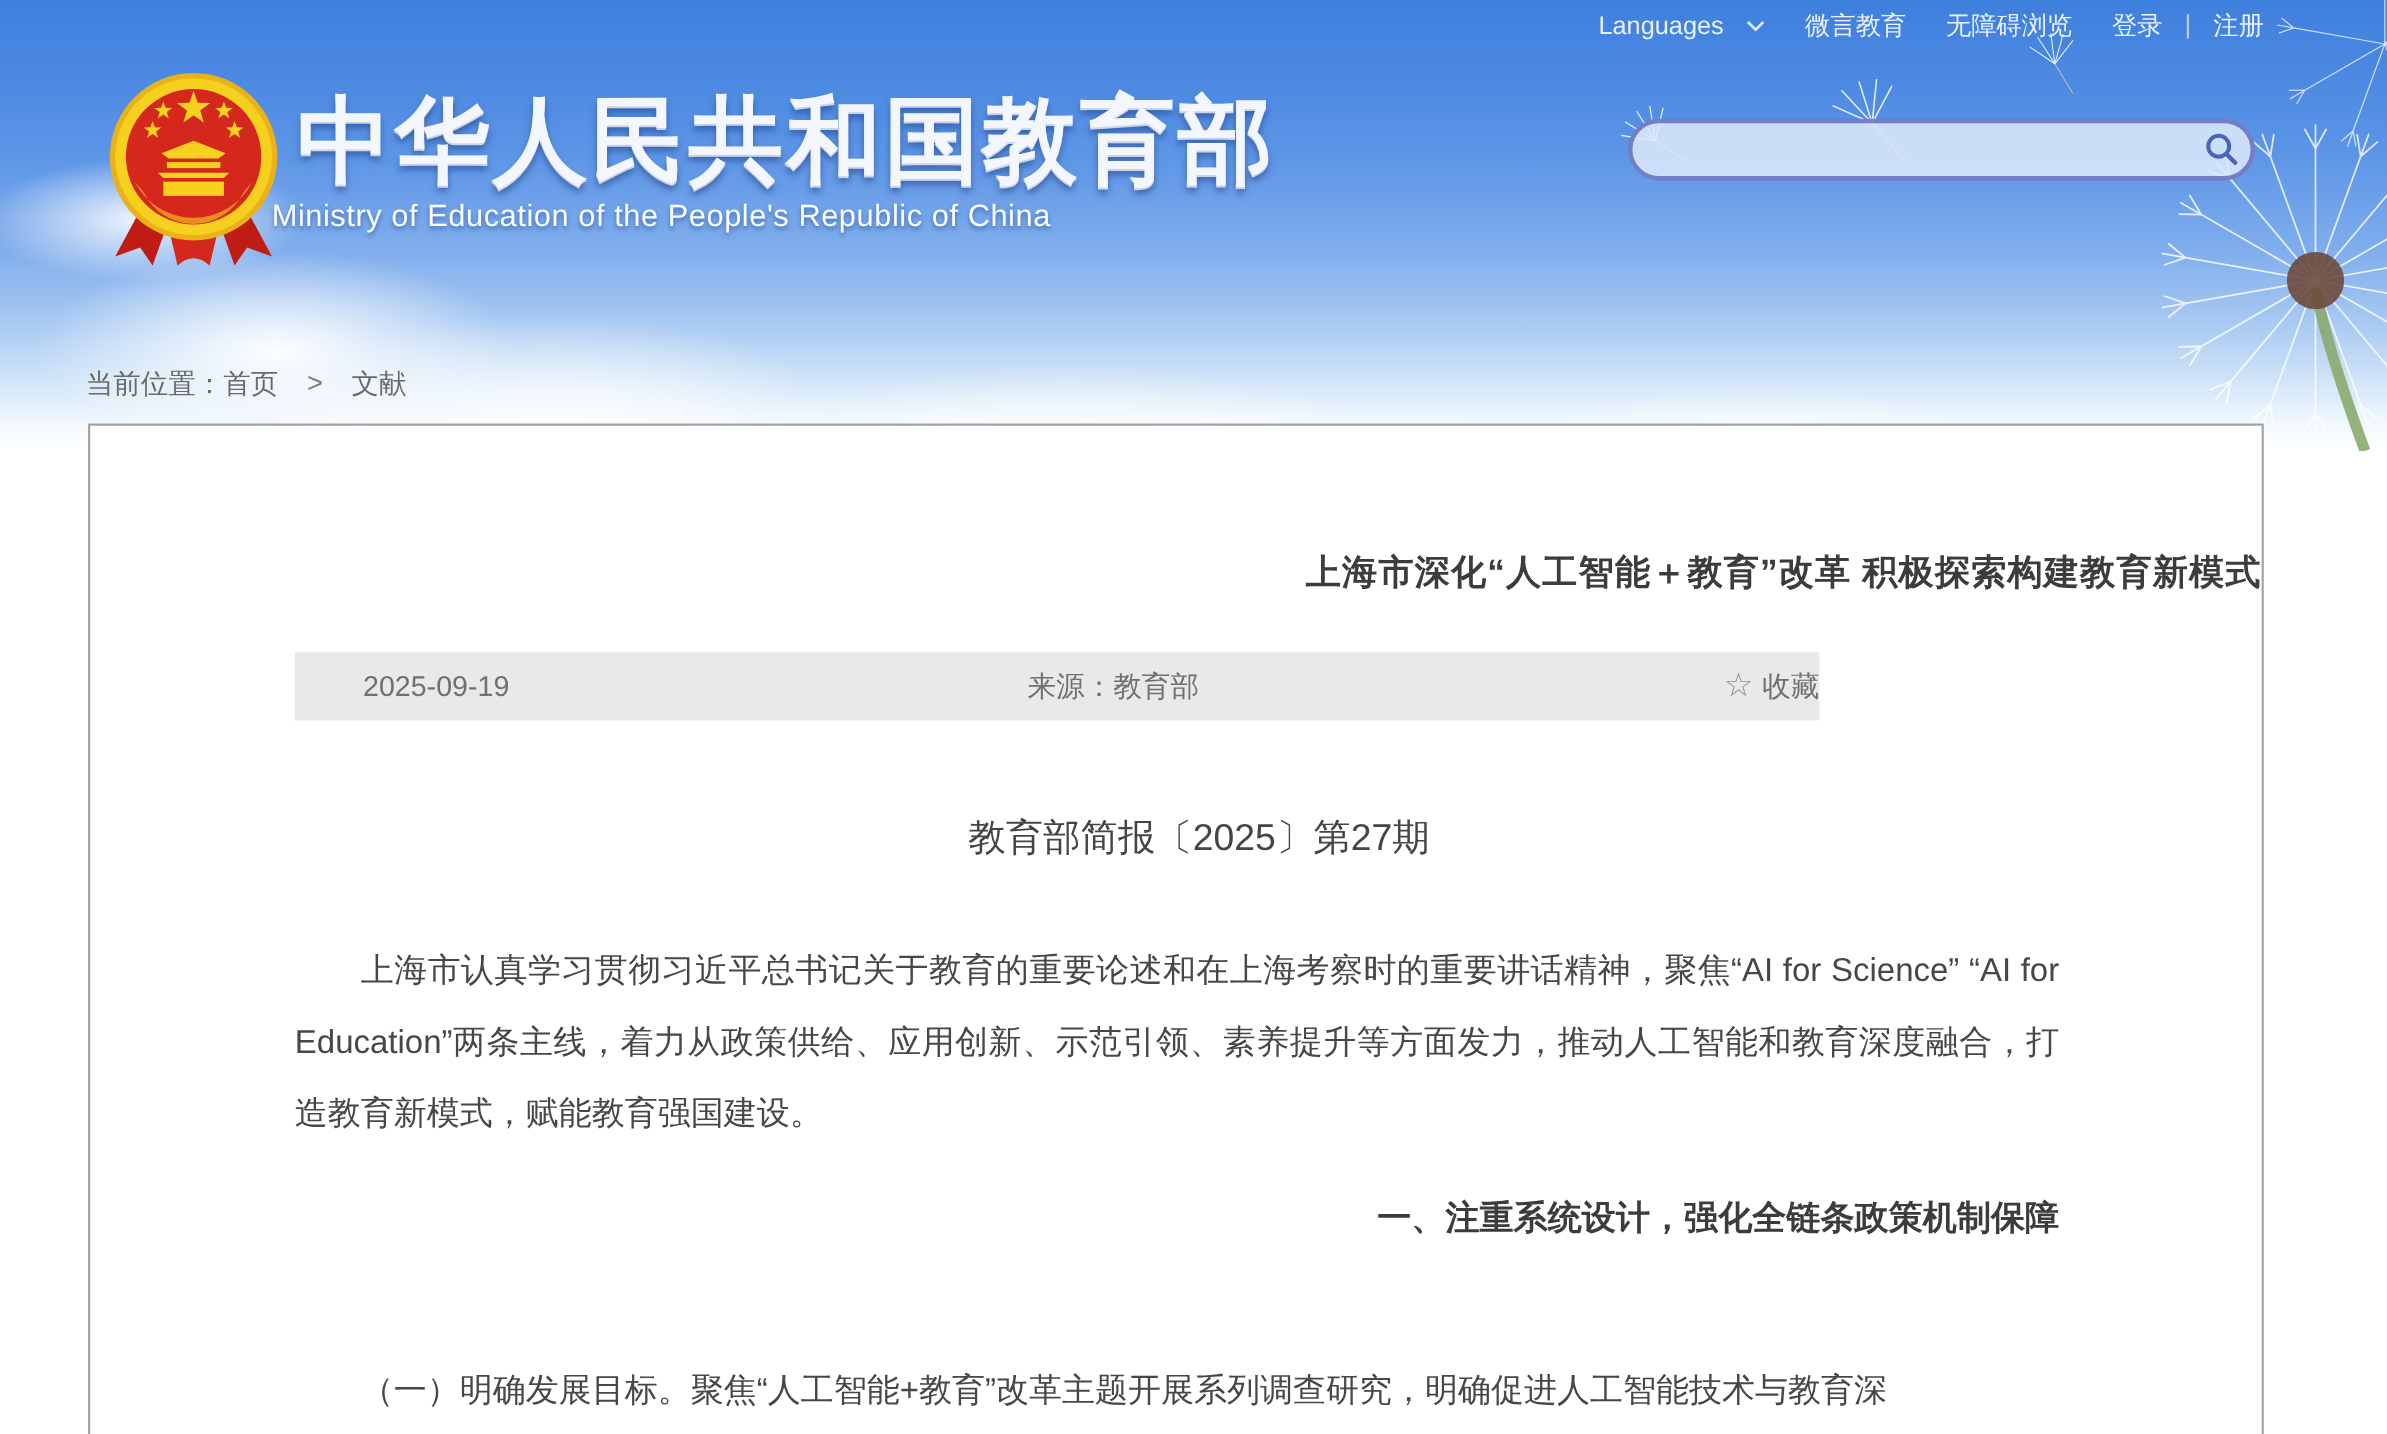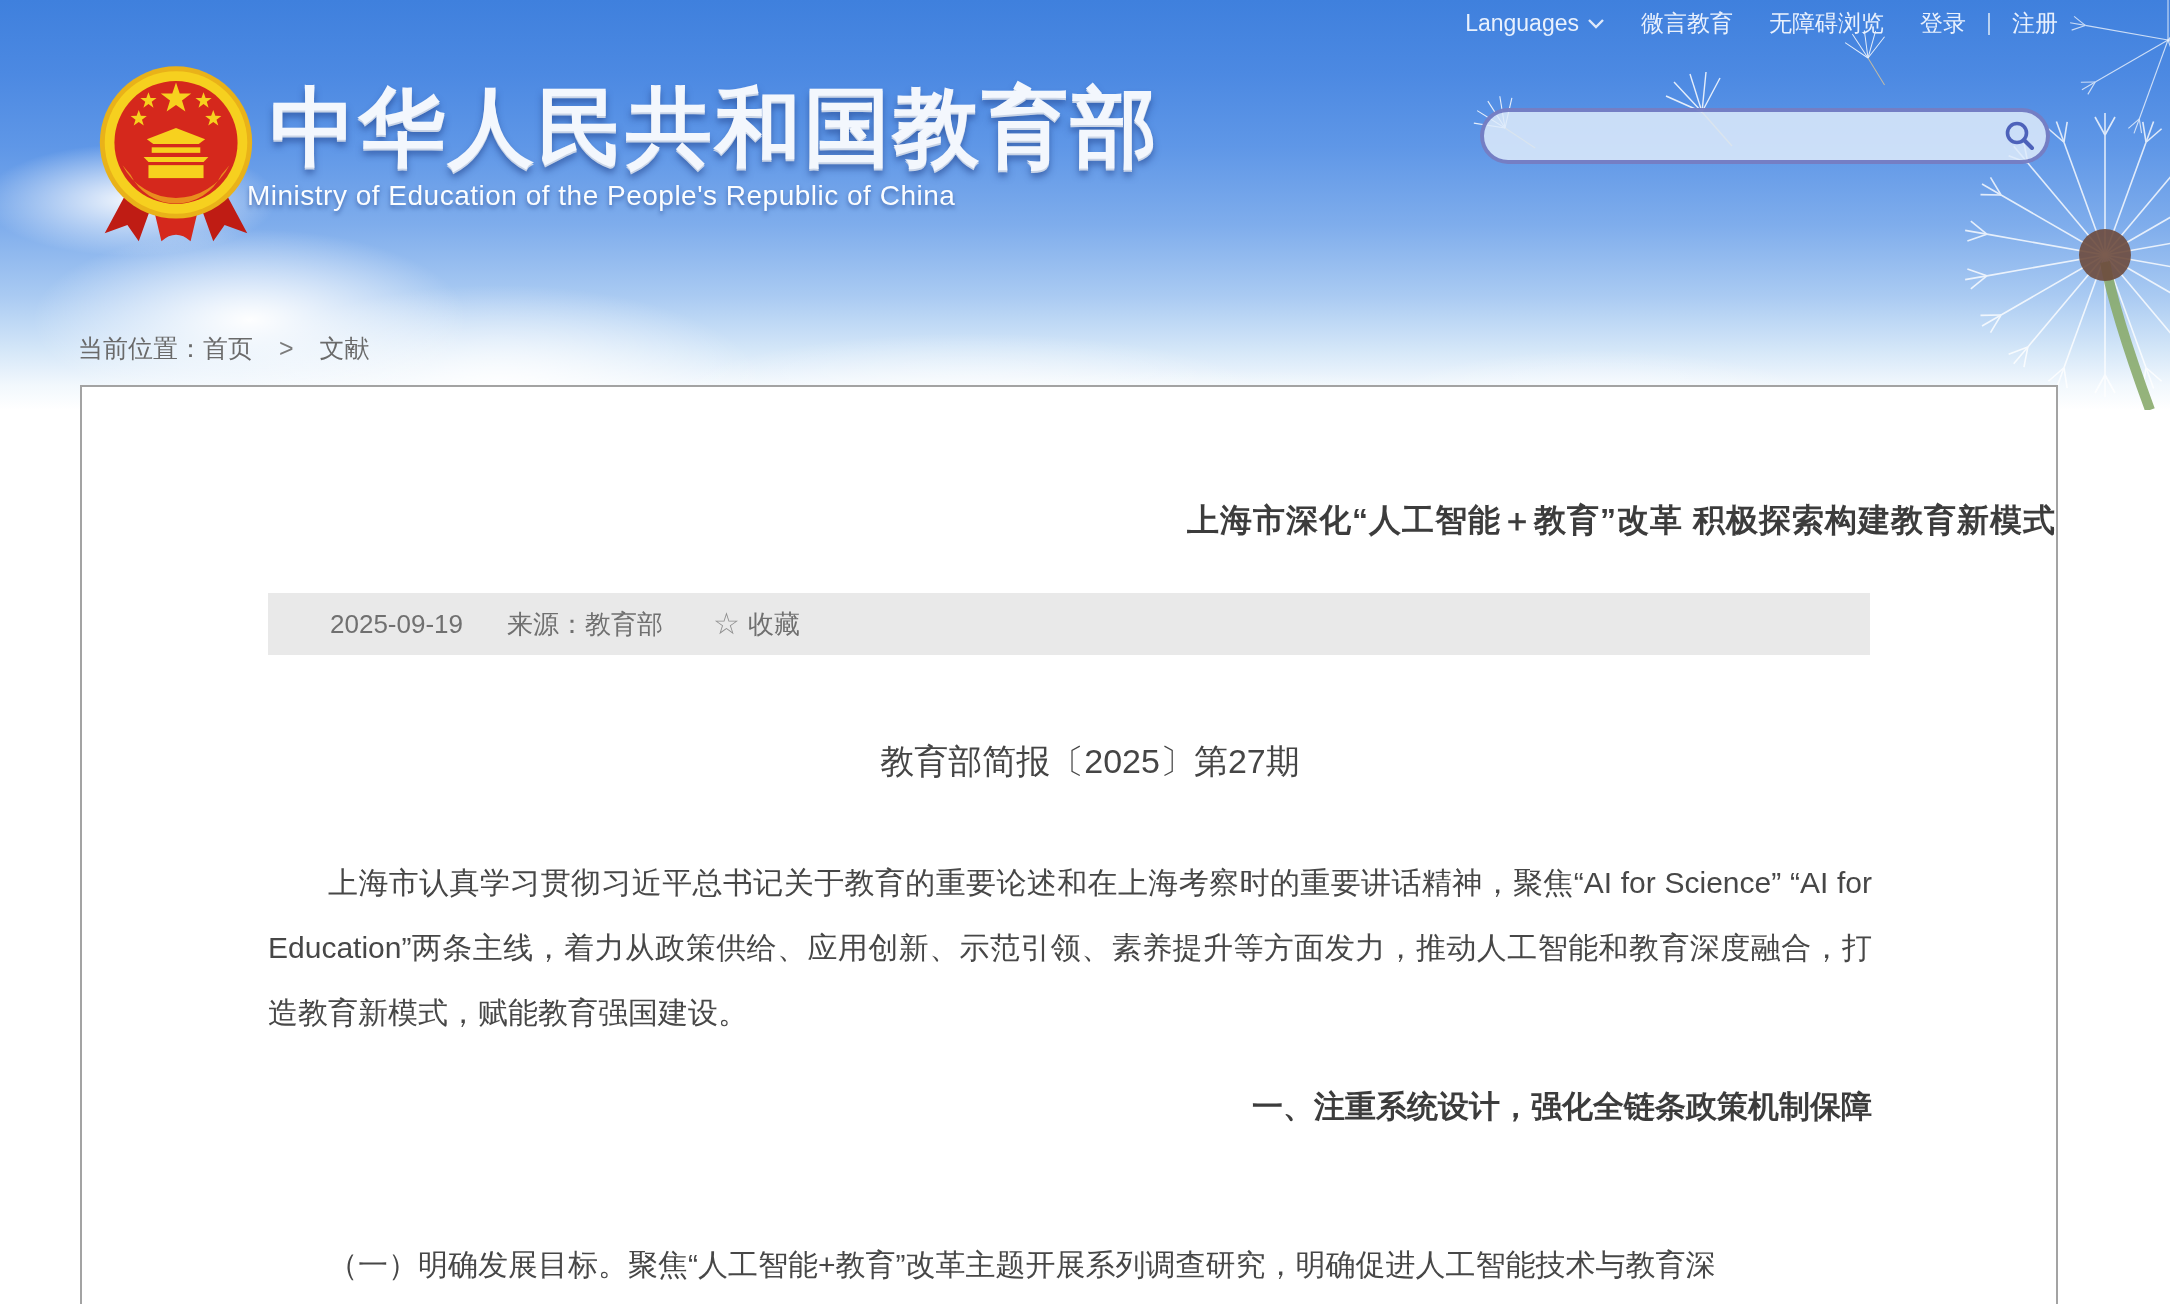--- a/index.html
+++ b/index.html
@@ -20,21 +20,21 @@
       radial-gradient(closest-side, rgba(255,255,255,0.8), rgba(255,255,255,0) 70%),
       radial-gradient(closest-side, rgba(255,255,255,0.9), rgba(255,255,255,0) 70%);
     background-repeat:no-repeat;
     background-size: 620px 260px, 760px 300px, 420px 160px, 900px 220px, 700px 200px, 1400px 260px;
     background-position: -60px 190px, 120px 240px, -80px 120px, 520px 300px, 1250px 320px, 500px 330px; }
 
   
   .top-nav { position:absolute; top:8px; right:112px; display:flex; align-items:center;
              gap:36px; font-size:23px; color:#e9f1fd; z-index:40; }
   .top-nav a { color:#e9f1fd; text-decoration:none; cursor:pointer; }
-  .nav-languages { display:flex; align-items:center; gap:8px; color:#f4f8ff; }
+  .nav-languages { display:flex; align-items:center; gap:20px; color:#f4f8ff; }
   .nav-divider { width:0; height:22px; border-left:2px solid #b9d2f2; margin:0 -14px; }
 
   
   .emblem { position:absolute; left:95px; top:58px; width:162px; height:190px; z-index:30; }
   .site-title { position:absolute; left:243px; top:70px; font-size:86px; font-weight:bold;
       letter-spacing:3px; color:#f3f7fd; white-space:nowrap; z-index:30;
       text-shadow:0 2px 0 #c9d4e6, 0 6px 7px rgba(25,55,125,0.55);margin-left:27px; }
   .site-subtitle { position:absolute; left:247px; top:180px; font-size:28px; font-weight:normal;
       letter-spacing:0.5px; color:#fbfdff; white-space:nowrap; z-index:30;
       text-shadow:0 3px 4px rgba(30,60,130,0.55); }
@@ -56,22 +56,22 @@
   .breadcrumb { position:absolute; left:78px; top:332px; font-size:25px; color:#6a6a6a;
       z-index:35; display:flex; align-items:center; }
   .breadcrumb a { color:#6a6a6a; text-decoration:none; cursor:pointer; }
   .bc-sep { margin:0 26px; color:#7b7b7b; }
 
   
   .content-box { position:absolute; left:80px; top:385px; width:1978px; height:930px;
       background:#ffffff; border:2px solid #a3a3a3; z-index:25; }
   .article-title { position:absolute; left:0; top:112px; width:100%; text-align:right;
       font-size:32px; font-weight:bold; color:#3c3c3c; letter-spacing:1px; }
-  .meta-bar { position:absolute; left:186px; top:206px; width:1602px; height:62px;
-      background:#e9e9e9; display:flex; align-items:center; font-size:26px; color:#707070; }
+  .meta-bar { position:absolute; left:186px; top:206px; width:1386px; height:62px;
+      background:#e9e9e9; display:flex; align-items:center; font-size:26px; color:#707070;justify-content:space-between; }
   .meta-date { margin-left:62px; }
   .meta-source { margin-left:44px; }
   .meta-fav { margin-left:50px; display:flex; align-items:center; gap:8px; cursor:pointer;
       color:#707070; }
   .star-icon { font-size:30px; color:#8f8f8f; line-height:1; }
   .article-subtitle { position:absolute; left:0; top:352px; width:100%; text-align:center;
       font-size:34px; color:#454545;padding-left:42px; }
   .body-para { position:absolute; left:186px; width:1604px; font-size:30px; line-height:65px;
       color:#474747; text-align:justify; text-indent:2em; }
   .para-intro { top:463px; }

